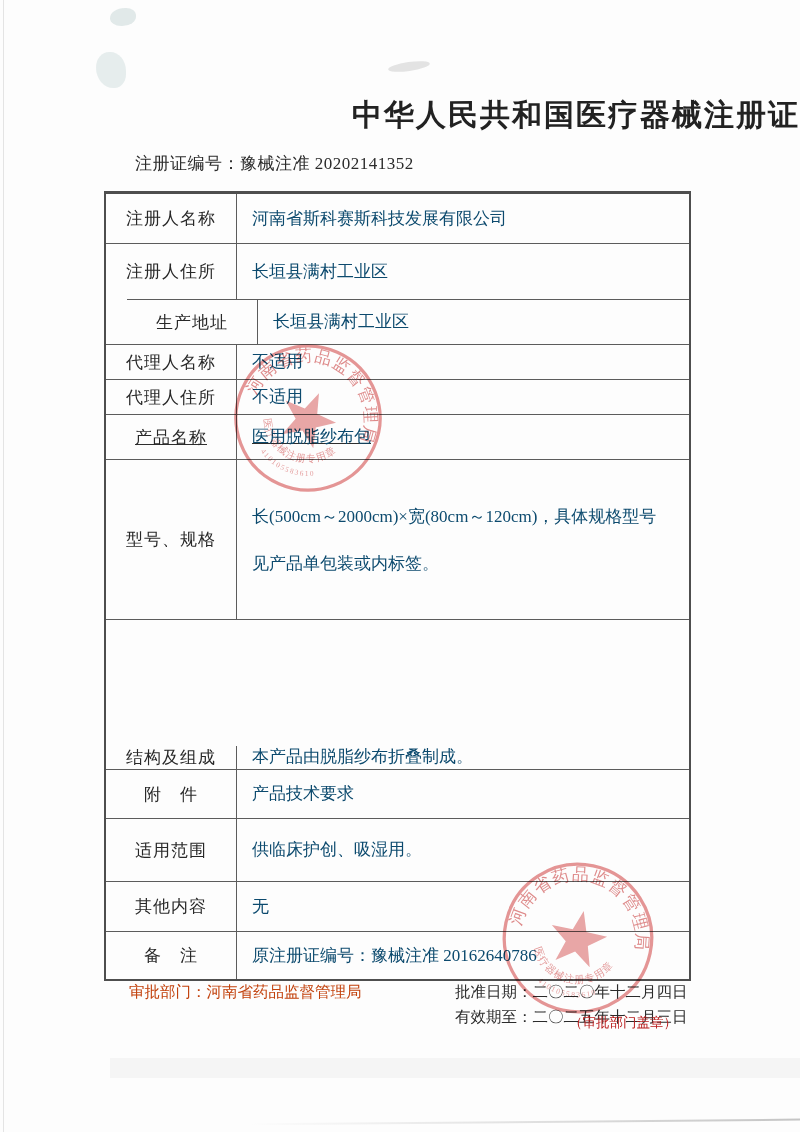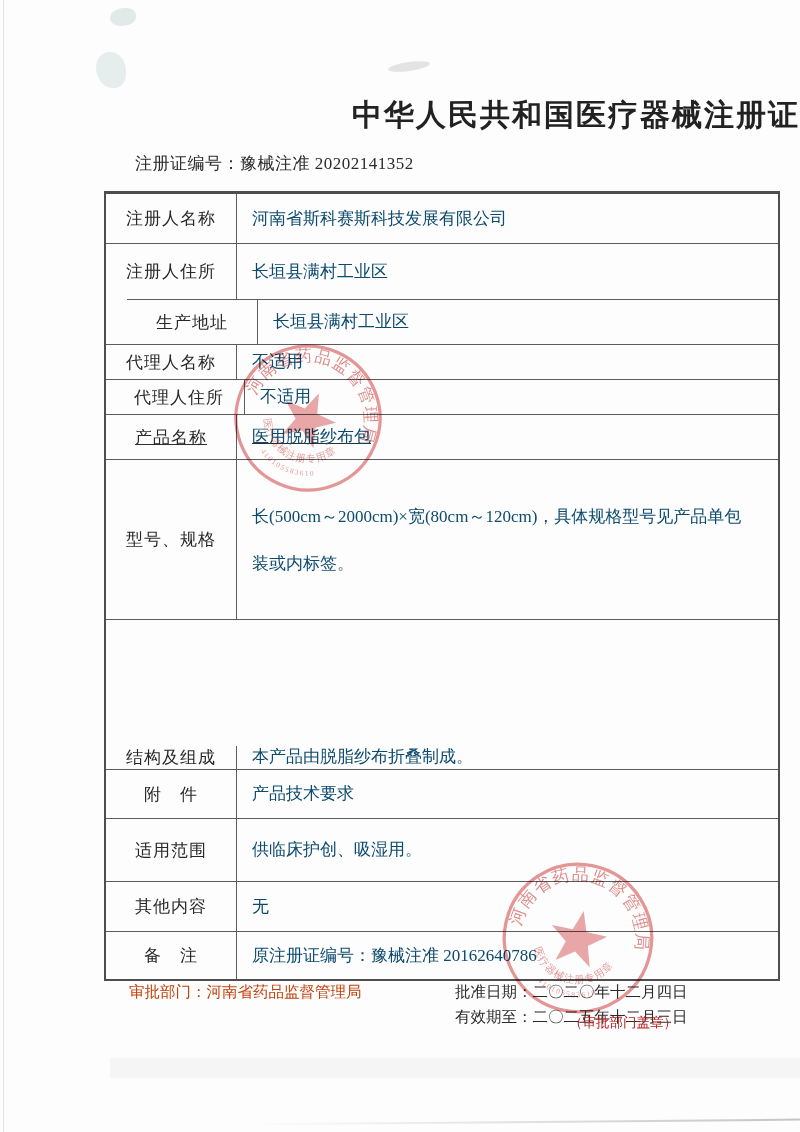--- a/index.html
+++ b/index.html
@@ -17,28 +17,28 @@
     background:rgba(100,145,145,.18);}
   .smudge-b{position:absolute;left:96px;top:52px;width:30px;height:36px;border-radius:45% 55% 40% 60%;
     background:rgba(100,145,145,.15);}
   .smudge-c{position:absolute;left:388px;top:62px;width:42px;height:9px;border-radius:50%;
     background:rgba(160,160,160,.28);transform:rotate(-8deg);}
 
   .title{position:absolute;left:0;right:0;top:95px;text-align:right;
     font-size:30px;font-weight:700;letter-spacing:2px;color:#222;}
   .regline{position:absolute;left:135px;top:152px;font-size:17px;letter-spacing:.5px;color:#2b2b2b;}
 
-  .tbl{position:absolute;left:104px;top:191px;width:676px;box-sizing:border-box;
+  .tbl{position:absolute;left:104px;top:191px;width:587px;box-sizing:border-box;
     border:2px solid #4e4e4e;border-top-width:3px;background:transparent;}
   .row{display:flex;box-sizing:border-box;border-top:1px solid #5c5c5c;}
   .row:first-child{border-top:none;}
   .lab{width:131px;box-sizing:border-box;border-right:1px solid #5c5c5c;display:flex;
     align-items:center;justify-content:center;font-size:17px;letter-spacing:1px;color:#282828;text-align:center;}
   .val{flex:1;display:flex;align-items:center;padding:0 26px 0 15px;font-size:17px;color:#0c4a6e;line-height:1.5;}
-  .r1{height:49px;} .r2{height:56px;} .r3{height:45px;margin-left:21px;} .r4{height:35px;} .r5{height:35px;padding-left:8px;}
+  .r1{height:49px;} .r2{height:56px;} .r3{height:45px;margin-left:21px;} .r4{height:35px;} .r5{height:35px;}
   .r6{height:45px;text-decoration:underline;} .r7{height:160px;} .r8{height:150px;align-items:flex-end;} .r9{height:63px;} .r10{height:49px;}
   .r11{height:50px;} .r12{height:48px;}
   .r7 .val{line-height:47px;}
 
   .footer-dept{position:absolute;left:129px;top:982px;font-size:15.5px;color:#c2410c;}
   .footer-dates{position:absolute;left:455px;top:979px;font-size:15.5px;color:#2b2b2b;line-height:25px;}
   .footer-seal-note{position:absolute;left:455px;top:1014px;width:222px;text-align:right;
     font-size:13.5px;color:#b91c1c;}
 
   .stamp{position:absolute;mix-blend-mode:multiply;opacity:.85;filter:blur(.3px);}

